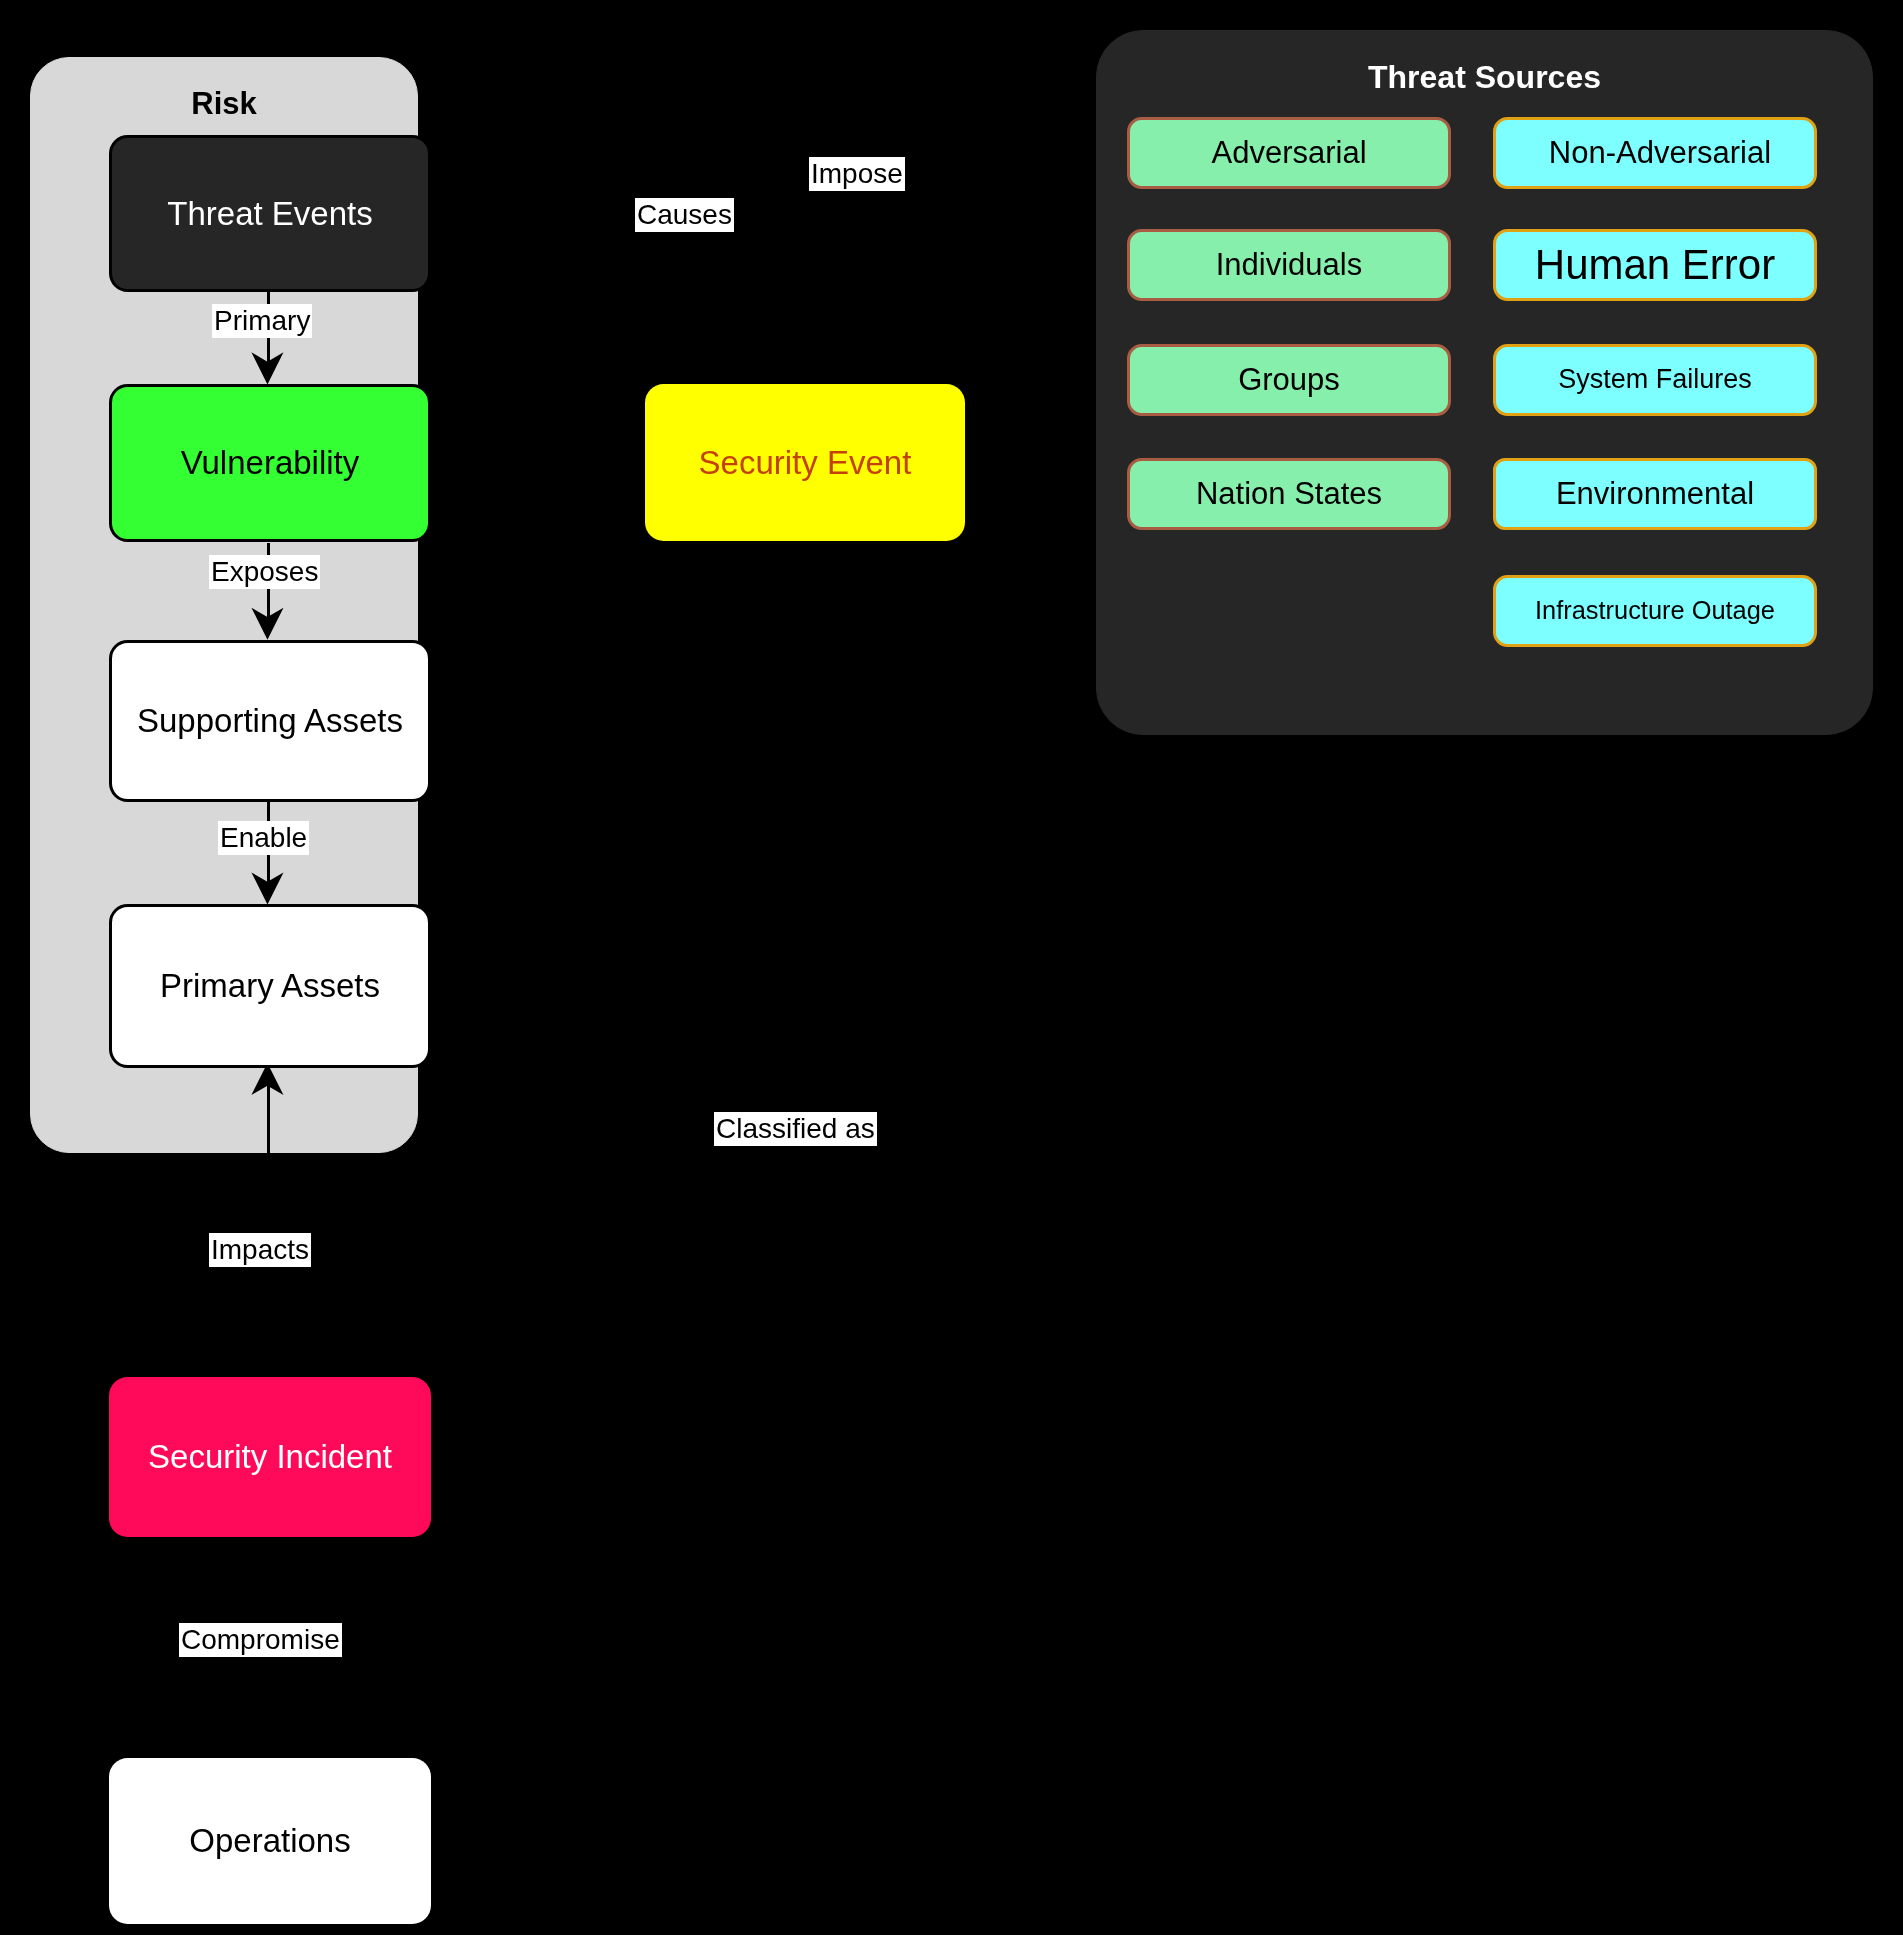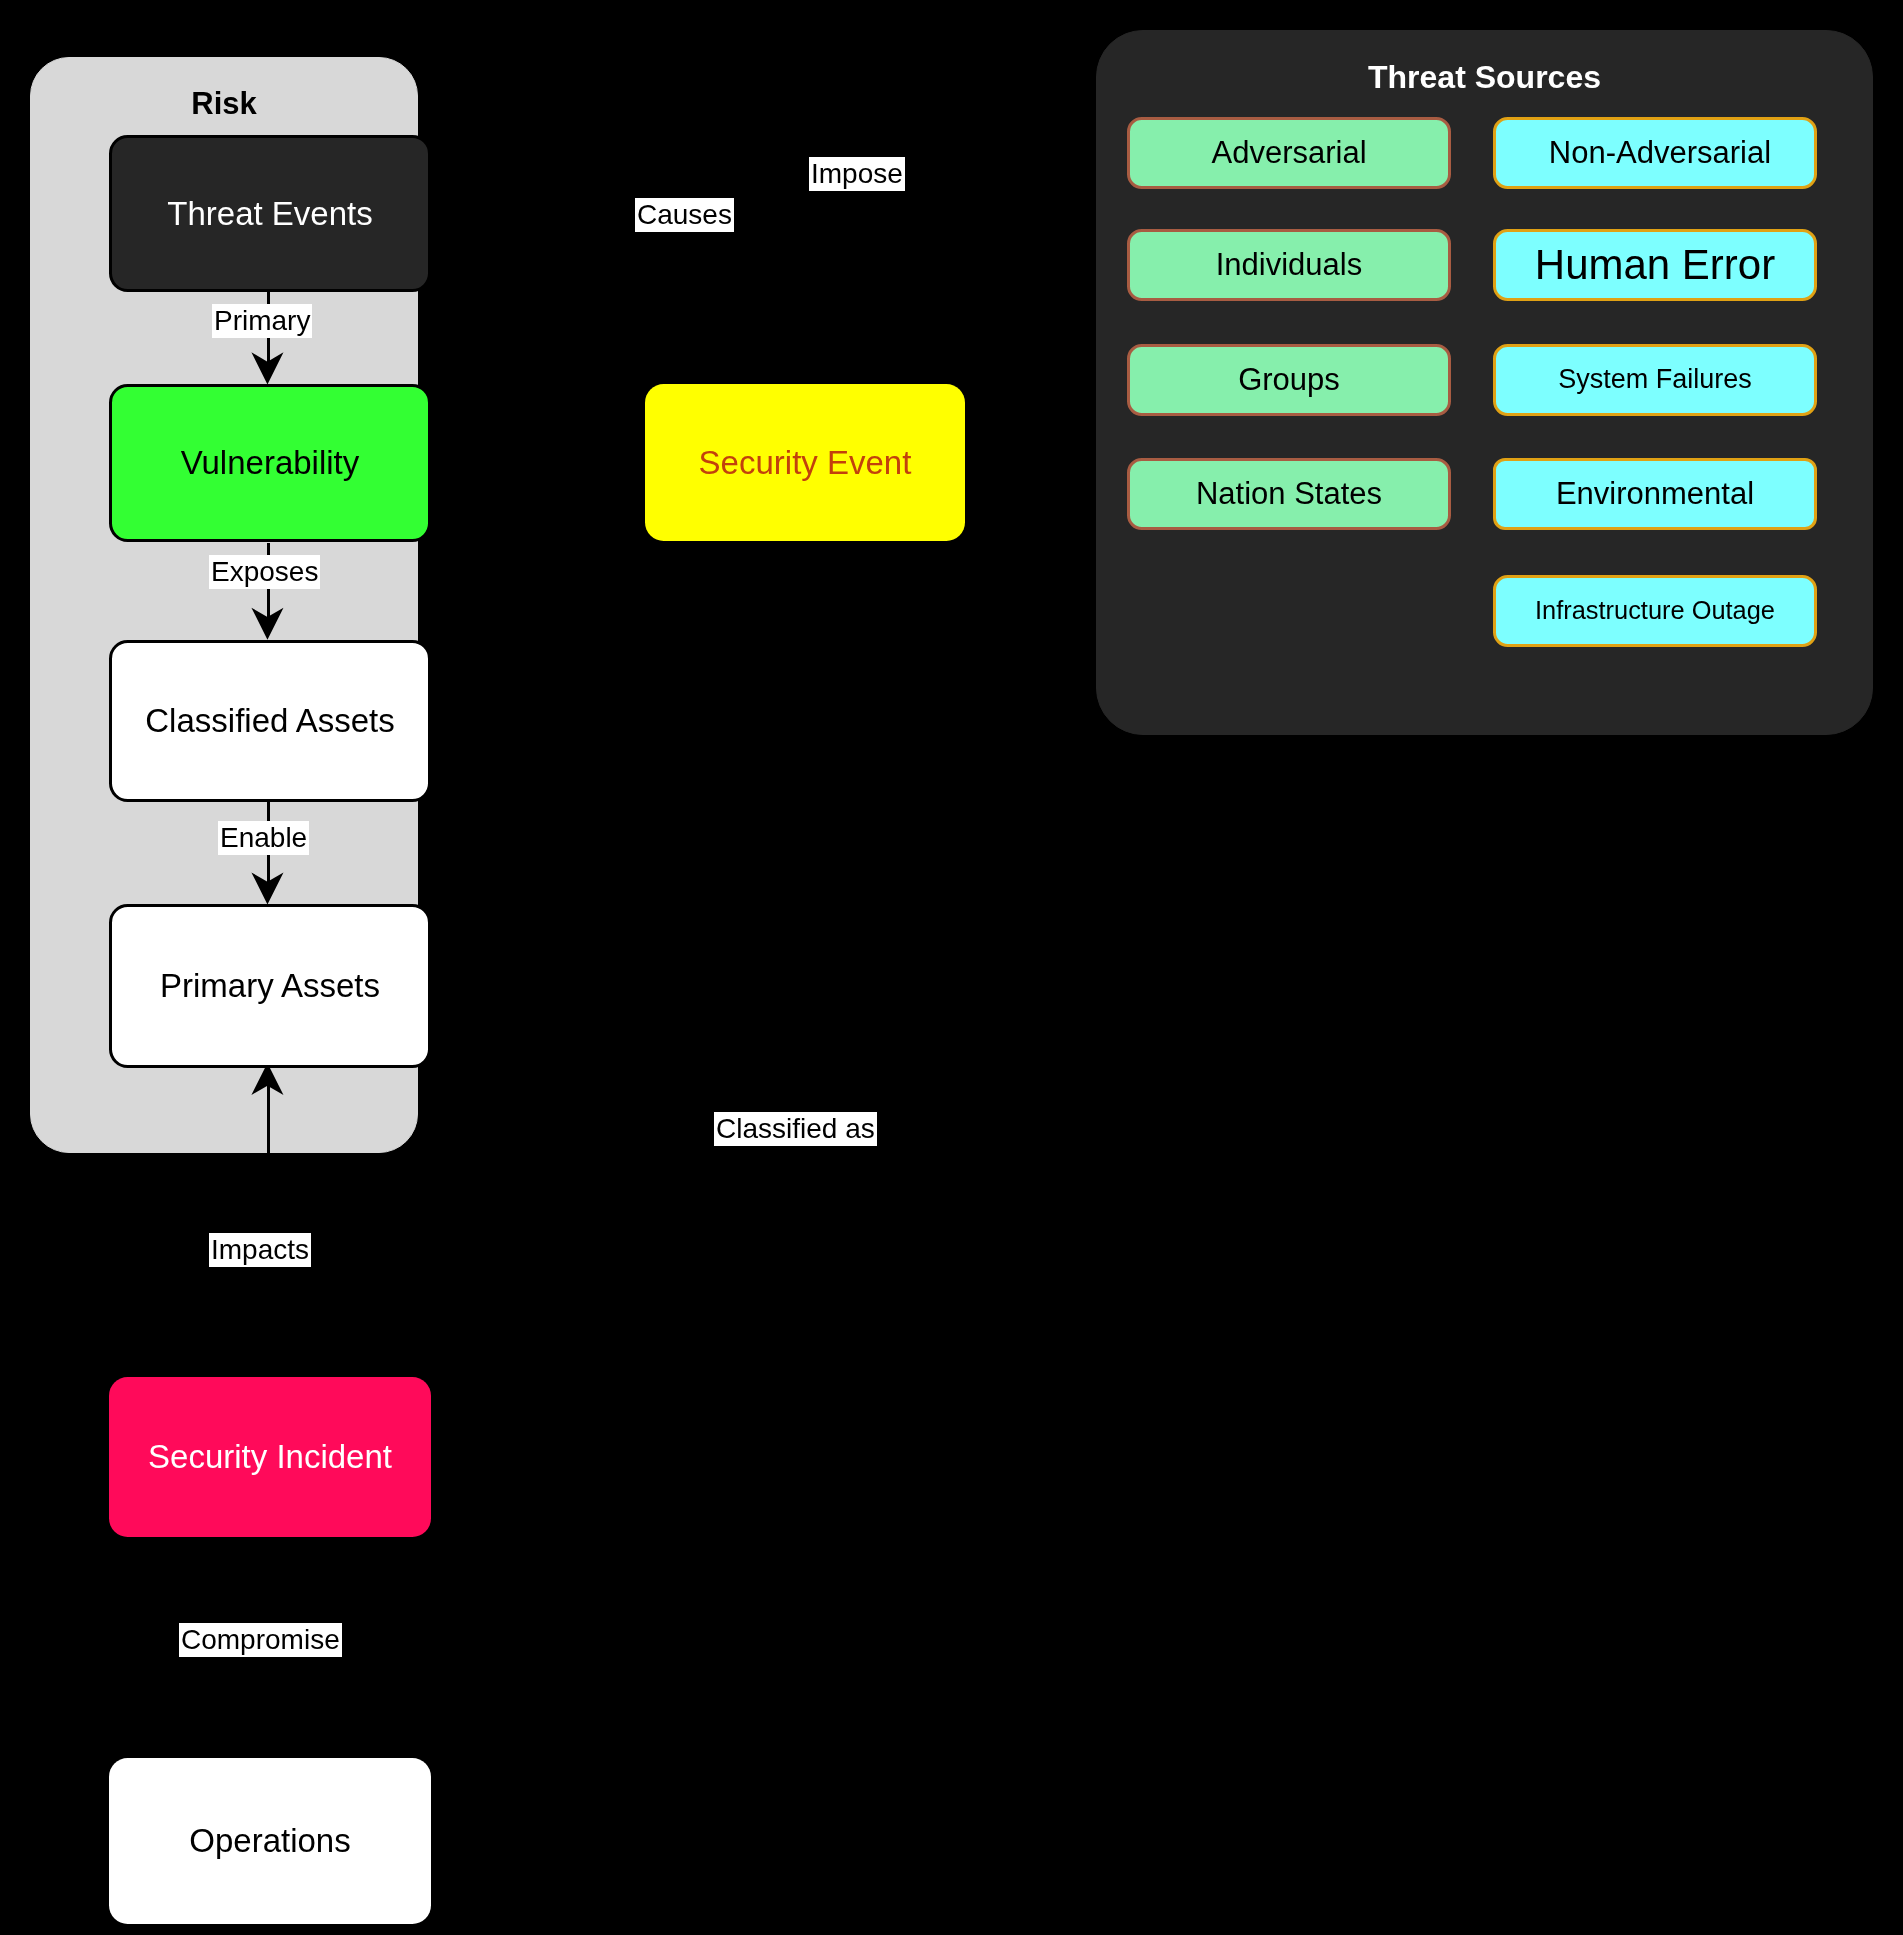--- a/index.html
+++ b/index.html
@@ -181,21 +181,21 @@
 
   <div class="node n-dark" style="left:109px; top:135px; width:322px; height:157px; font-size:33px;">
     <span>Threat Events</span>
   </div>
 
   <div class="node n-green" style="left:109px; top:384px; width:322px; height:158px; font-size:33px;">
     <span>Vulnerability</span>
   </div>
 
   <div class="node n-white" style="left:109px; top:640px; width:322px; height:162px; font-size:33px;">
-    <span>Classified Assets</span>
+    <span>Supporting Assets</span>
   </div>
 
   <div class="node n-white" style="left:109px; top:904px; width:322px; height:164px; font-size:33px;">
     <span>Primary Assets</span>
   </div>
 
   <div class="node n-yellow" style="left:645px; top:384px; width:320px; height:157px; font-size:33px;">
     <span>Security Event</span>
   </div>
 

